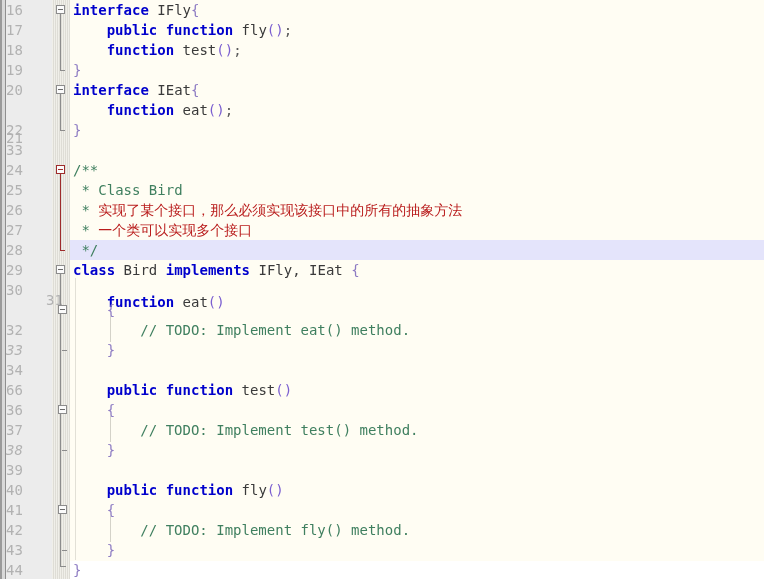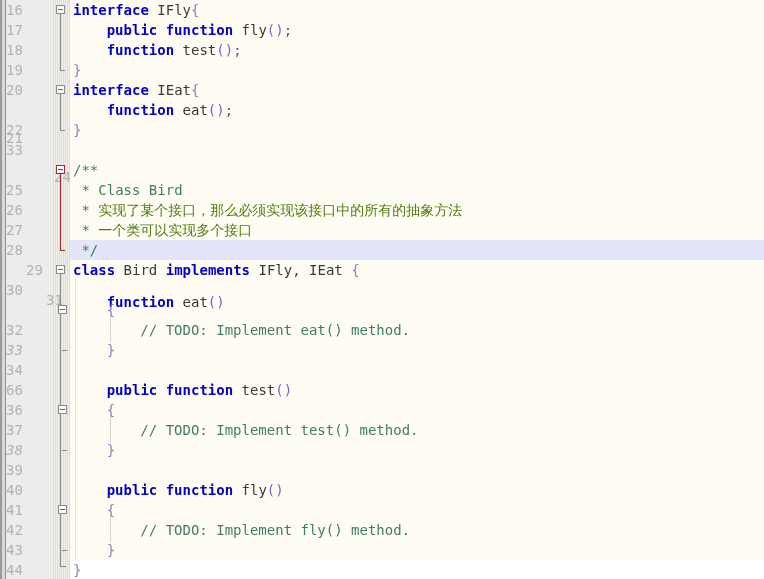--- a/index.html
+++ b/index.html
@@ -95,21 +95,21 @@
   }
 
   
   .kw      { color: #0000cc; font-weight: bold; }
   .id      { color: #3a3a3a; }
   .brace   { color: #8e7cc3; }
   .paren   { color: #7b5fd0; }
   .punc    { color: #5a5a5a; }
   .comment { color: #3f7f5f; }
   .cjk {
-    color: #4d7c0f;
+    color: #b91c1c;
     font-family: "DejaVu Sans", "Liberation Sans", sans-serif;
     font-size: 14px;
   }
 
   
   .fold-box {
     position: absolute;
     width: 9px; height: 9px;
     box-sizing: border-box;
     border: 1px solid #8c8c8c;
@@ -170,26 +170,26 @@
 
   <div id="line-numbers">
       <div class="ln" style="top: 0px;">16</div>
       <div class="ln" style="top: 20px;">17</div>
       <div class="ln" style="top: 40px;">18</div>
       <div class="ln" style="top: 60px;">19</div>
       <div class="ln" style="top: 80px;">20</div>
       <div class="ln" style="top: 100px; margin-top: 28px;">21</div>
       <div class="ln" style="top: 120px;">22</div>
       <div class="ln" style="top: 140px;">33</div>
-      <div class="ln" style="top: 167px; margin-left: 48px;">24</div>
+      <div class="ln" style="top: 160px;">24</div>
       <div class="ln" style="top: 180px;">25</div>
       <div class="ln" style="top: 200px;">26</div>
       <div class="ln" style="top: 220px;">27</div>
       <div class="ln" style="top: 240px;">28</div>
-      <div class="ln" style="top: 260px; margin-left: 20px;">29</div>
+      <div class="ln" style="top: 260px;">29</div>
       <div class="ln" style="top: 280px;">30</div>
       <div class="ln" style="top: 290px; padding-left: 40px;">31</div>
       <div class="ln" style="top: 320px;">32</div>
       <div class="ln" style="top: 340px; font-style: italic;">33</div>
       <div class="ln" style="top: 360px;">34</div>
       <div class="ln" style="top: 380px;">66</div>
       <div class="ln" style="top: 400px;">36</div>
       <div class="ln" style="top: 420px;">37</div>
       <div class="ln" style="top: 440px; font-style: italic;">38</div>
       <div class="ln" style="top: 460px;">39</div>

